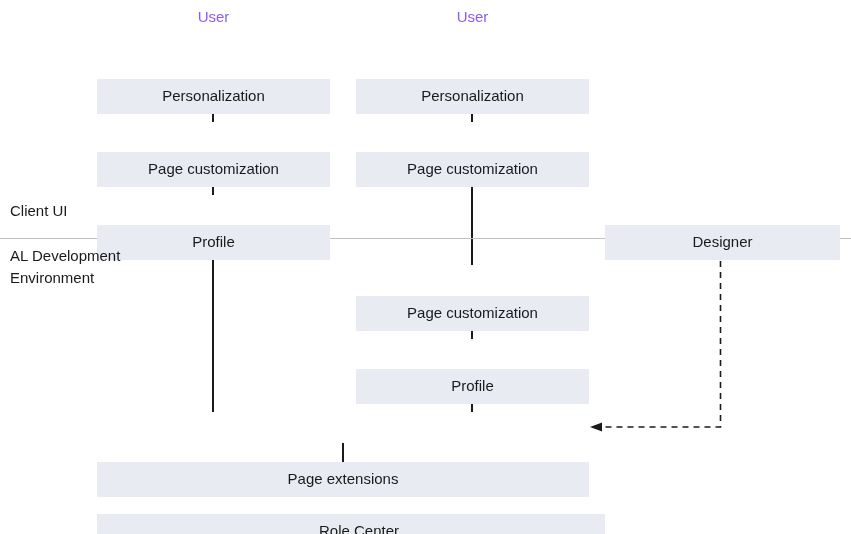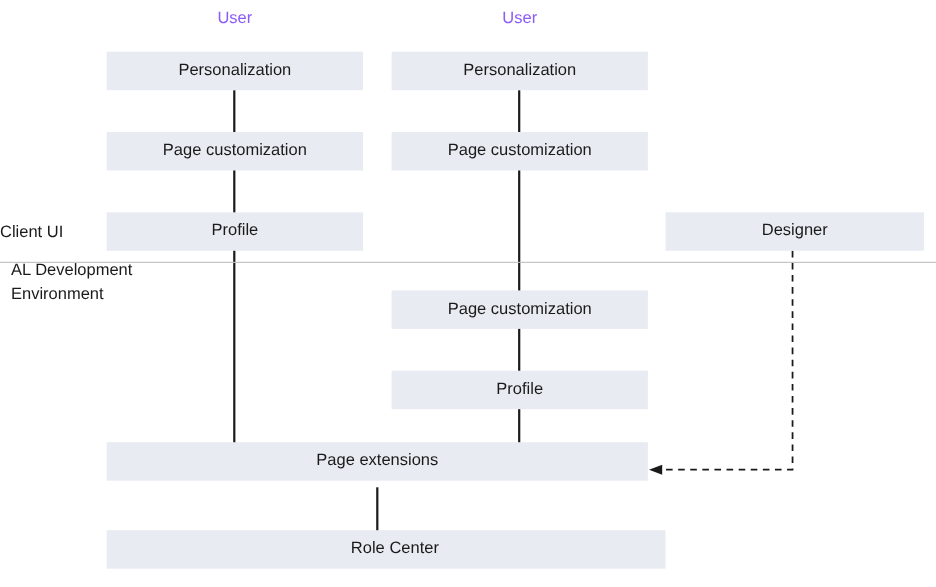--- a/index.html
+++ b/index.html
@@ -20,20 +20,21 @@
     background: #e8ecf2;
     color: #1a1a1a;
     font-size: 15px;
     display: flex;
     align-items: center;
     justify-content: center;
     text-align: center;
     line-height: 1.1;
     white-space: nowrap;
     z-index: 3;
+    margin-top: 32px;
   }
   .caption {
     position: absolute;
     color: #8b5cf6;
     font-size: 15px;
     white-space: nowrap;
     z-index: 4;
   }
   .zone-label {
     position: absolute;
@@ -91,32 +92,32 @@
   <div class="connector" style="left:342px; top:443px; height:40px;"></div>
 
   <svg id="dashed-layer" viewBox="0 0 851 534">
     <path d="M 720.5 228 L 720.5 427 L 600 427" fill="none" stroke="#1a1a1a" stroke-width="1.6" stroke-dasharray="6,5"></path>
     <path d="M 590 427 L 602 422.5 L 602 431.5 Z" fill="#1a1a1a" stroke="none"></path>
   </svg>
 
   <div class="caption" style="left:97px; top:8px; width:233px; text-align:center;">User</div>
   <div class="caption" style="left:356px; top:8px; width:233px; text-align:center;">User</div>
 
-  <div class="zone-label" style="left:0; top:200px;">Client UI</div>
-  <div class="zone-label" style="left:10px; top:235px;">AL Development
+  <div class="zone-label" style="left:10px; top:200px;">Client UI</div>
+  <div class="zone-label" style="left:10px; top:245px;">AL Development
 Environment</div>
 
   <div class="node" style="left:97px; top:47px; width:233px; height:35px;">Personalization</div>
   <div class="node" style="left:97px; top:120px; width:233px; height:35px;">Page customization</div>
   <div class="node" style="left:97px; top:193px; width:233px; height:35px;">Profile</div>
 
   <div class="node" style="left:356px; top:47px; width:233px; height:35px;">Personalization</div>
   <div class="node" style="left:356px; top:120px; width:233px; height:35px;">Page customization</div>
 
   <div class="node" style="left:605px; top:193px; width:235px; height:35px;">Designer</div>
 
   <div class="node" style="left:356px; top:264px; width:233px; height:35px;">Page customization</div>
   <div class="node" style="left:356px; top:337px; width:233px; height:35px;">Profile</div>
 
-  <div class="node" style="left:97px; top:402px; width:492px; height:35px;">Page extensions</div>
+  <div class="node" style="left:97px; top:430px; width:492px; height:35px;">Page extensions</div>
   <div class="node" style="left:97px; top:482px; width:492px; height:35px;padding-left:16px;">Role Center</div>
 
 </div>
 
 </body></html>

